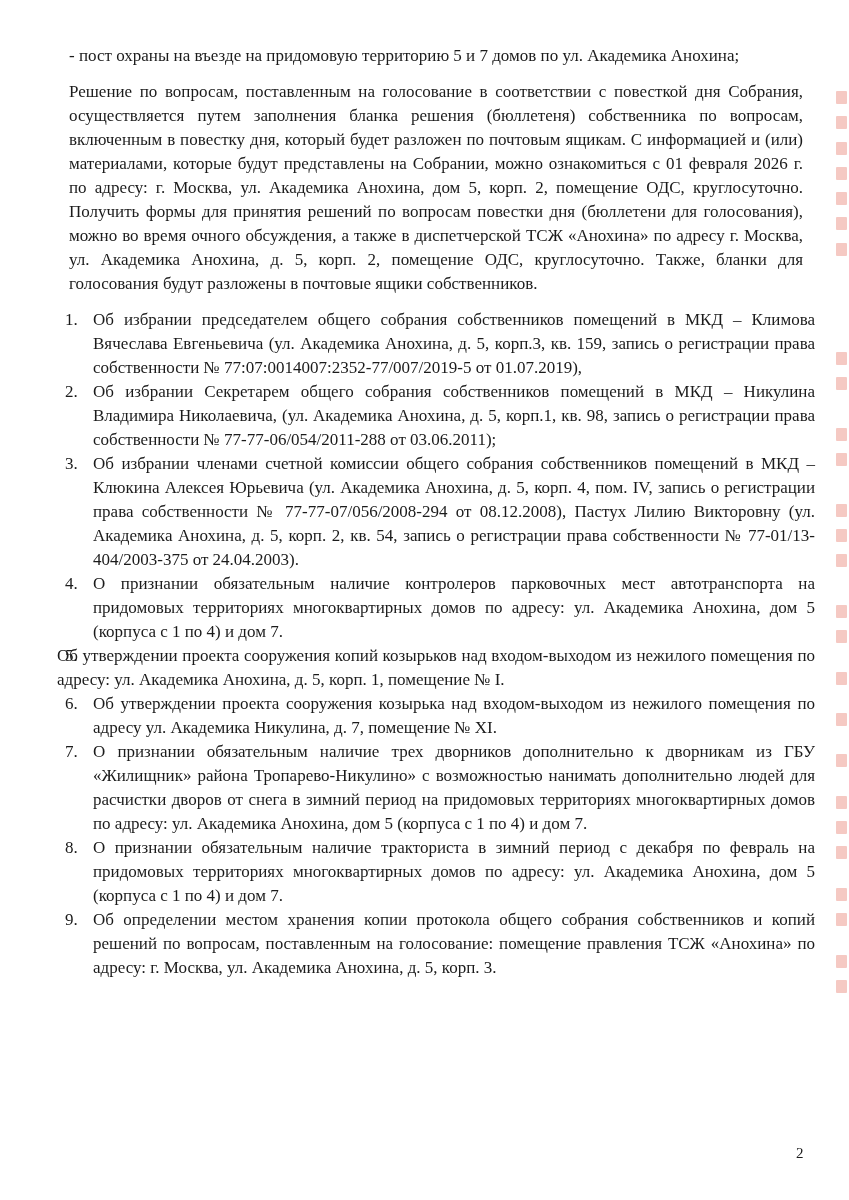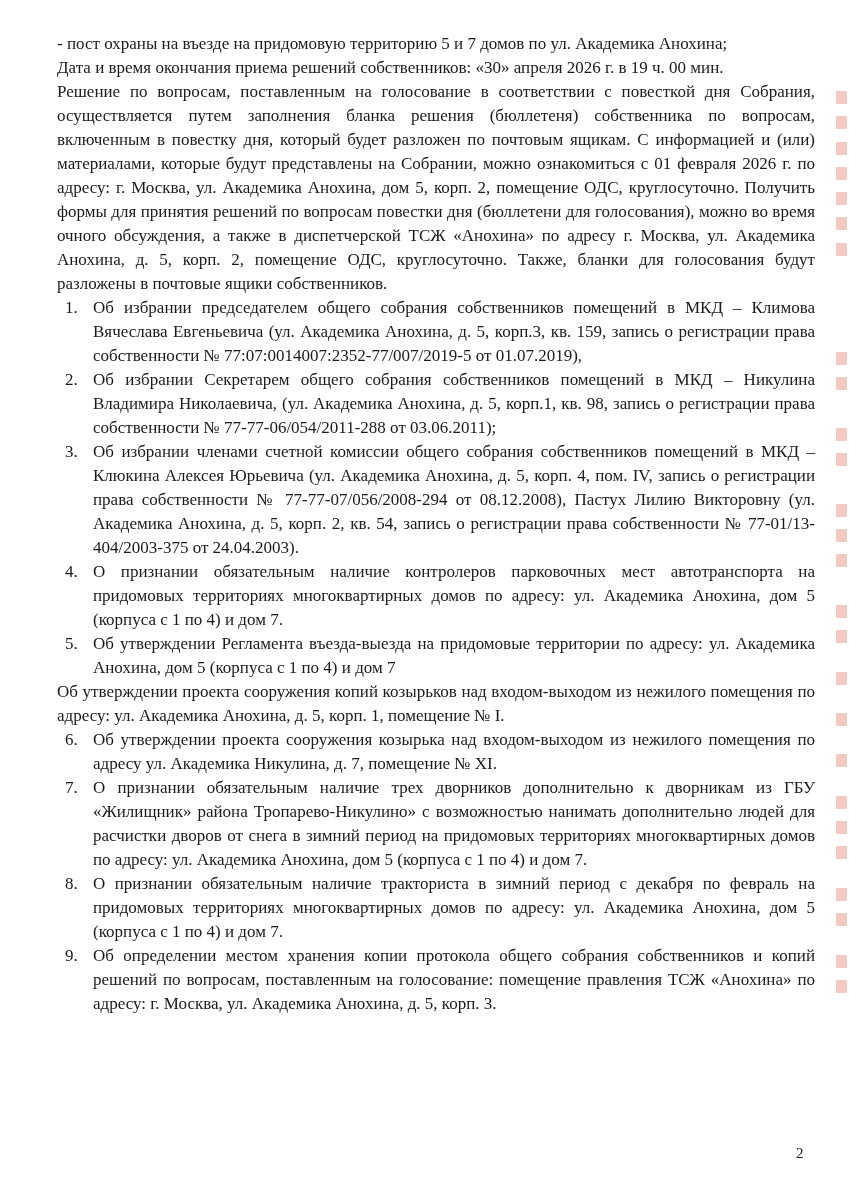--- a/index.html
+++ b/index.html
@@ -22,21 +22,21 @@
   }
   .content {
     position: absolute;
     left: 57px;
     top: 32px;
     width: 758px;
     font-size: 17px;
     line-height: 24px;
   }
   .content p {
-    margin: 0;
+    margin: 12px;
     text-align: justify;
     font-family: Liberation Serif, serif;
   }
   .agenda-title {
     text-align: center;
     margin: 15px 0 25px 0;
     letter-spacing: 0.4px;
   }
   .agenda-list {
     width: 100%;
@@ -69,21 +69,20 @@
   }
 </style>
 </head>
 <body>
 
 <div class="page">
 
   <div class="content">
 
     <p>- пост охраны на въезде на придомовую территорию 5 и 7 домов по ул. Академика Анохина;</p>
-    <p>Дата и время окончания приема решений собственников: «30» апреля 2026 г. в 19 ч. 00 мин.</p>
     <p>Решение по вопросам, поставленным на голосование в соответствии с повесткой дня Собрания, осуществляется путем заполнения бланка решения (бюллетеня) собственника по вопросам, включенным в повестку дня, который будет разложен по почтовым ящикам. С информацией и (или) материалами, которые будут представлены на Собрании, можно ознакомиться с 01 февраля 2026 г. по адресу: г. Москва, ул. Академика Анохина, дом 5, корп. 2, помещение ОДС, круглосуточно. Получить формы для принятия решений по вопросам повестки дня (бюллетени для голосования), можно во время очного обсуждения, а также в диспетчерской ТСЖ «Анохина» по адресу г. Москва, ул. Академика Анохина, д. 5, корп. 2, помещение ОДС, круглосуточно. Также, бланки для голосования будут разложены в почтовые ящики собственников.</p>
 
 
     <div class="agenda-list">
         <div class="agenda-item">
     <span class="num">1.</span>
     <span>Об избрании председателем общего собрания собственников помещений в МКД – Климова Вячеслава Евгеньевича (ул. Академика Анохина, д. 5, корп.3, кв. 159, запись о регистрации права собственности № 77:07:0014007:2352-77/007/2019-5 от 01.07.2019),</span>
   </div>
         <div class="agenda-item">
     <span class="num">2.</span>
@@ -92,21 +91,20 @@
         <div class="agenda-item">
     <span class="num">3.</span>
     <span>Об избрании членами счетной комиссии общего собрания собственников помещений в МКД – Клюкина Алексея Юрьевича (ул. Академика Анохина, д. 5, корп. 4, пом. IV, запись о регистрации права собственности № 77-77-07/056/2008-294 от 08.12.2008), Пастух Лилию Викторовну (ул. Академика Анохина, д. 5, корп. 2, кв. 54, запись о регистрации права собственности № 77-01/13-404/2003-375 от 24.04.2003).</span>
   </div>
         <div class="agenda-item">
     <span class="num">4.</span>
     <span>О признании обязательным наличие контролеров парковочных мест автотранспорта на придомовых территориях многоквартирных домов по адресу: ул. Академика Анохина, дом 5 (корпуса с 1 по 4) и дом 7.</span>
   </div>
         <div class="agenda-item">
     <span class="num">5.</span>
-    <span>Об утверждении Регламента въезда-выезда на придомовые территории по адресу: ул. Академика Анохина, дом 5 (корпуса с 1 по 4) и дом 7</span>
   </div>
         <div class="agenda-item flush">
     
     <span>Об утверждении проекта сооружения копий козырьков над входом-выходом из нежилого помещения по адресу: ул. Академика Анохина, д. 5, корп. 1, помещение № I.</span>
   </div>
         <div class="agenda-item">
     <span class="num">6.</span>
     <span>Об утверждении проекта сооружения козырька над входом-выходом из нежилого помещения по адресу ул. Академика Никулина, д. 7, помещение № XI.</span>
   </div>
         <div class="agenda-item">

